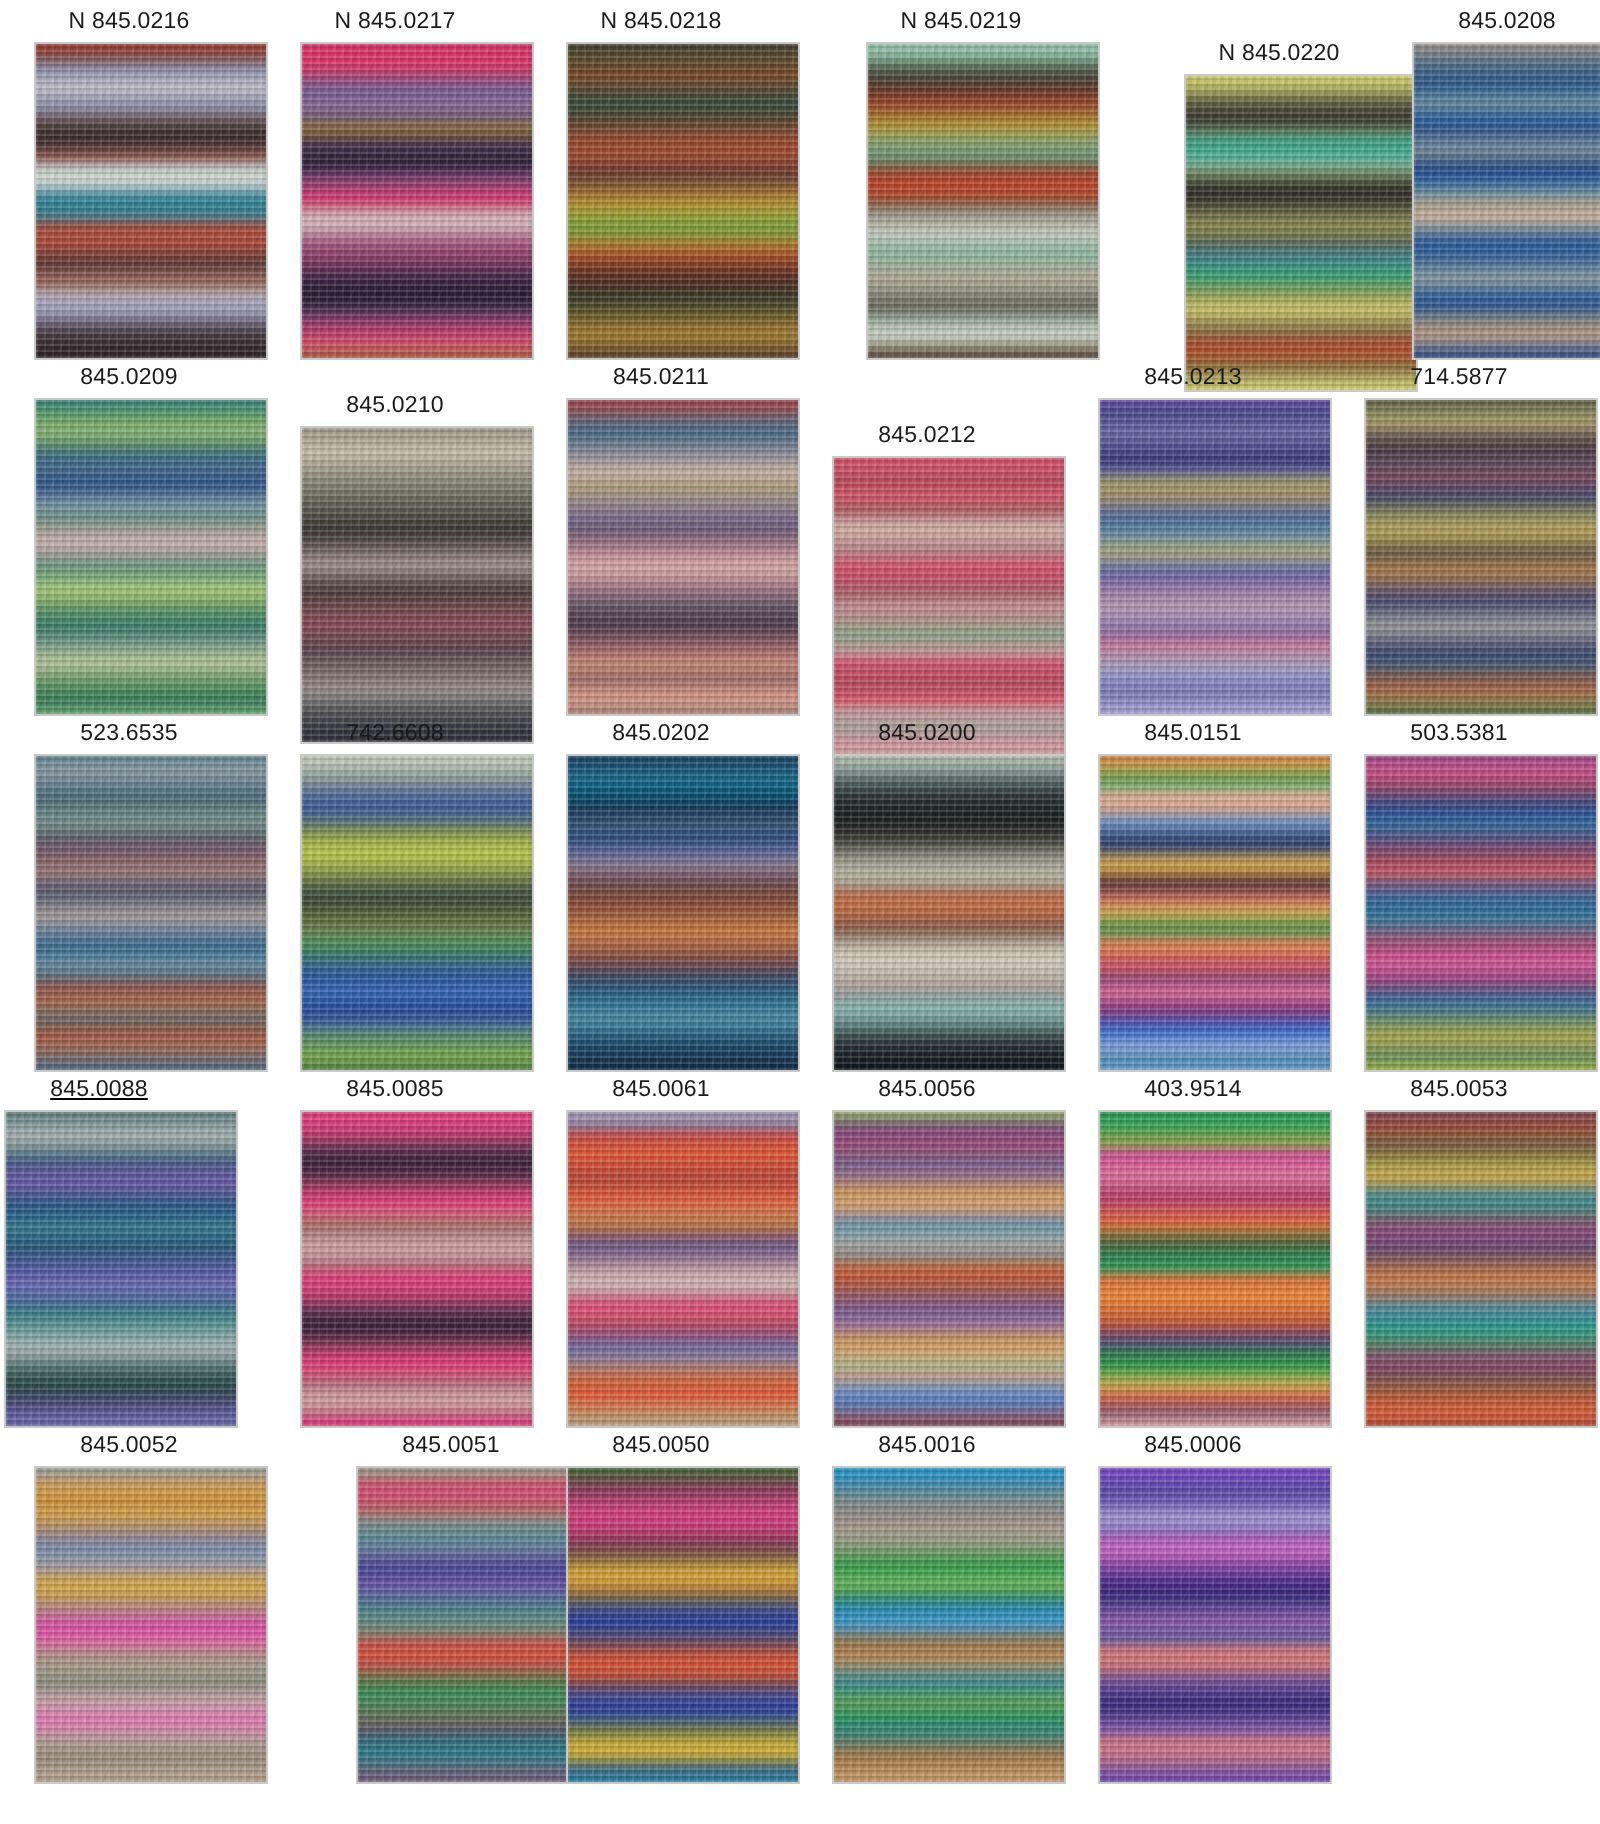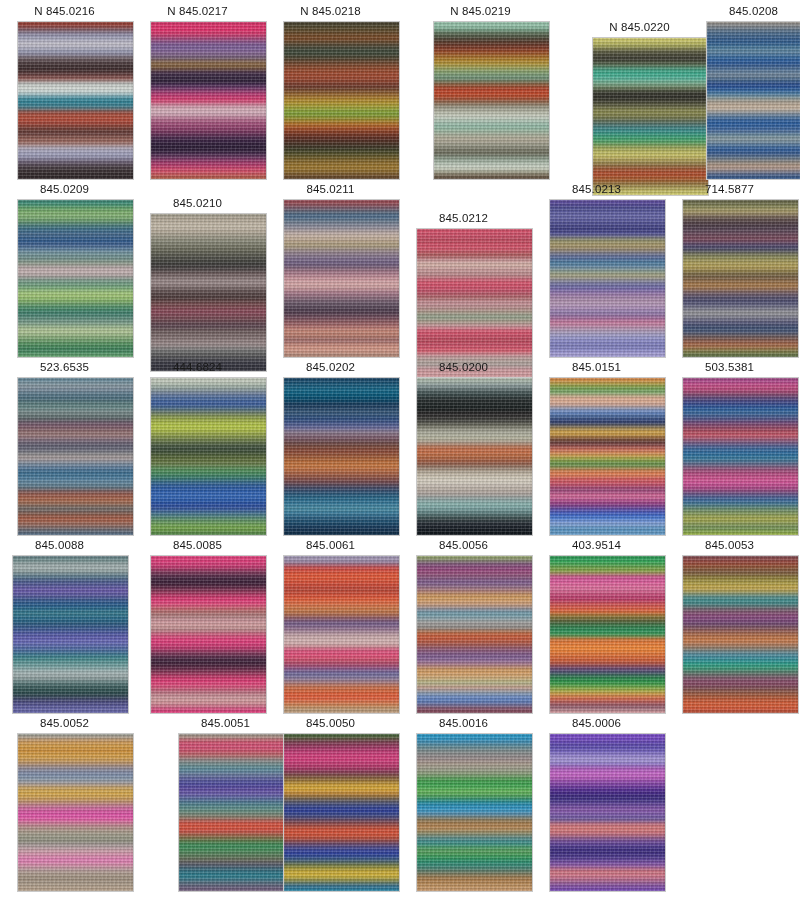--- a/index.html
+++ b/index.html
@@ -200,21 +200,21 @@
     <div class="swatch-cell" style="left: 17px; top: 360px;">
       <div class="swatch-label">523.6535</div>
       <div class="swatch-img" style="border-color: rgb(201, 201, 201);">
         <div class="swatch-bands" style="background: linear-gradient(rgb(90, 122, 138) 0%, rgb(90, 122, 138) 2.78%, rgb(106, 138, 154) 2.78%, rgb(106, 138, 154) 5.56%, rgb(138, 154, 160) 5.56%, rgb(138, 154, 160) 8.33%, rgb(122, 138, 154) 8.33%, rgb(122, 138, 154) 11.11%, rgb(90, 122, 138) 11.11%, rgb(90, 122, 138) 13.89%, rgb(74, 106, 122) 13.89%, rgb(74, 106, 122) 16.67%, rgb(90, 122, 122) 16.67%, rgb(90, 122, 122) 19.44%, rgb(106, 138, 138) 19.44%, rgb(106, 138, 138) 22.22%, rgb(122, 138, 138) 22.22%, rgb(122, 138, 138) 25%, rgb(90, 106, 106) 25%, rgb(90, 106, 106) 27.78%, rgb(106, 90, 106) 27.78%, rgb(106, 90, 106) 30.56%, rgb(122, 90, 106) 30.56%, rgb(122, 90, 106) 33.33%, rgb(138, 106, 106) 33.33%, rgb(138, 106, 106) 36.11%, rgb(154, 122, 122) 36.11%, rgb(154, 122, 122) 38.89%, rgb(122, 106, 122) 38.89%, rgb(122, 106, 122) 41.67%, rgb(90, 90, 106) 41.67%, rgb(90, 90, 106) 44.44%, rgb(106, 106, 122) 44.44%, rgb(106, 106, 122) 47.22%, rgb(138, 138, 138) 47.22%, rgb(138, 138, 138) 50%, rgb(168, 154, 154) 50%, rgb(168, 154, 154) 52.78%, rgb(122, 138, 154) 52.78%, rgb(122, 138, 154) 55.56%, rgb(90, 122, 154) 55.56%, rgb(90, 122, 154) 58.33%, rgb(58, 106, 138) 58.33%, rgb(58, 106, 138) 61.11%, rgb(74, 122, 154) 61.11%, rgb(74, 122, 154) 63.89%, rgb(106, 138, 160) 63.89%, rgb(106, 138, 160) 66.67%, rgb(90, 122, 138) 66.67%, rgb(90, 122, 138) 69.44%, rgb(122, 90, 90) 69.44%, rgb(122, 90, 90) 72.22%, rgb(154, 90, 74) 72.22%, rgb(154, 90, 74) 75%, rgb(168, 106, 80) 75%, rgb(168, 106, 80) 77.78%, rgb(138, 106, 90) 77.78%, rgb(138, 106, 90) 80.56%, rgb(106, 106, 106) 80.56%, rgb(106, 106, 106) 83.33%, rgb(138, 90, 74) 83.33%, rgb(138, 90, 74) 86.11%, rgb(168, 90, 68) 86.11%, rgb(168, 90, 68) 88.89%, rgb(154, 106, 90) 88.89%, rgb(154, 106, 90) 91.67%, rgb(122, 106, 106) 91.67%, rgb(122, 106, 106) 94.44%, rgb(90, 106, 122) 94.44%, rgb(90, 106, 122) 97.22%, rgb(74, 106, 138) 97.22%, rgb(74, 106, 138) 100%); filter: blur(2.2px); transform: scale(1.06);"></div>
         <div class="tex-h"></div>
         <div class="tex-v"></div>
         <div class="tex-n"></div>
       </div>
     </div>
     <div class="swatch-cell" style="left: 150px; top: 360px;">
-      <div class="swatch-label">444.6824</div>
+      <div class="swatch-label">742.6608</div>
       <div class="swatch-img" style="border-color: rgb(201, 201, 201);">
         <div class="swatch-bands" style="background: linear-gradient(rgb(181, 191, 174) 0%, rgb(181, 191, 174) 2.78%, rgb(199, 205, 192) 2.78%, rgb(199, 205, 192) 5.56%, rgb(168, 181, 168) 5.56%, rgb(168, 181, 168) 8.33%, rgb(138, 154, 154) 8.33%, rgb(138, 154, 154) 11.11%, rgb(106, 122, 154) 11.11%, rgb(106, 122, 154) 13.89%, rgb(74, 106, 154) 13.89%, rgb(74, 106, 154) 16.67%, rgb(58, 90, 154) 16.67%, rgb(58, 90, 154) 19.44%, rgb(74, 106, 138) 19.44%, rgb(74, 106, 138) 22.22%, rgb(106, 122, 106) 22.22%, rgb(106, 122, 106) 25%, rgb(138, 154, 74) 25%, rgb(138, 154, 74) 27.78%, rgb(168, 181, 74) 27.78%, rgb(168, 181, 74) 30.56%, rgb(181, 199, 74) 30.56%, rgb(181, 199, 74) 33.33%, rgb(168, 181, 74) 33.33%, rgb(168, 181, 74) 36.11%, rgb(138, 154, 74) 36.11%, rgb(138, 154, 74) 38.89%, rgb(106, 122, 74) 38.89%, rgb(106, 122, 74) 41.67%, rgb(74, 90, 68) 41.67%, rgb(74, 90, 68) 44.44%, rgb(58, 74, 58) 44.44%, rgb(58, 74, 58) 47.22%, rgb(74, 90, 58) 47.22%, rgb(74, 90, 58) 50%, rgb(90, 106, 58) 50%, rgb(90, 106, 58) 52.78%, rgb(106, 122, 74) 52.78%, rgb(106, 122, 74) 55.56%, rgb(90, 138, 90) 55.56%, rgb(90, 138, 90) 58.33%, rgb(74, 138, 90) 58.33%, rgb(74, 138, 90) 61.11%, rgb(58, 122, 106) 61.11%, rgb(58, 122, 106) 63.89%, rgb(58, 106, 138) 63.89%, rgb(58, 106, 138) 66.67%, rgb(47, 90, 154) 66.67%, rgb(47, 90, 154) 69.44%, rgb(42, 90, 168) 69.44%, rgb(42, 90, 168) 72.22%, rgb(58, 106, 181) 72.22%, rgb(58, 106, 181) 75%, rgb(42, 90, 168) 75%, rgb(42, 90, 168) 77.78%, rgb(42, 74, 154) 77.78%, rgb(42, 74, 154) 80.56%, rgb(58, 90, 154) 80.56%, rgb(58, 90, 154) 83.33%, rgb(74, 122, 138) 83.33%, rgb(74, 122, 138) 86.11%, rgb(90, 138, 106) 86.11%, rgb(90, 138, 106) 88.89%, rgb(106, 154, 90) 88.89%, rgb(106, 154, 90) 91.67%, rgb(122, 168, 74) 91.67%, rgb(122, 168, 74) 94.44%, rgb(90, 138, 74) 94.44%, rgb(90, 138, 74) 97.22%, rgb(74, 122, 74) 97.22%, rgb(74, 122, 74) 100%); filter: blur(2.2px); transform: scale(1.06);"></div>
         <div class="tex-h"></div>
         <div class="tex-v"></div>
         <div class="tex-n"></div>
       </div>
     </div>
     <div class="swatch-cell" style="left: 283px; top: 360px;">
       <div class="swatch-label">845.0202</div>
       <div class="swatch-img" style="border-color: rgb(201, 201, 201);">
@@ -244,21 +244,21 @@
     </div>
     <div class="swatch-cell" style="left: 682px; top: 360px;">
       <div class="swatch-label">503.5381</div>
       <div class="swatch-img" style="border-color: rgb(201, 201, 201);">
         <div class="swatch-bands" style="background: linear-gradient(rgb(138, 74, 122) 0%, rgb(138, 74, 122) 2.78%, rgb(168, 74, 138) 2.78%, rgb(168, 74, 138) 5.56%, rgb(199, 82, 138) 5.56%, rgb(199, 82, 138) 8.33%, rgb(181, 74, 122) 8.33%, rgb(181, 74, 122) 11.11%, rgb(138, 74, 106) 11.11%, rgb(138, 74, 106) 13.89%, rgb(90, 74, 122) 13.89%, rgb(90, 74, 122) 16.67%, rgb(58, 74, 138) 16.67%, rgb(58, 74, 138) 19.44%, rgb(42, 90, 154) 19.44%, rgb(42, 90, 154) 22.22%, rgb(58, 106, 154) 22.22%, rgb(58, 106, 154) 25%, rgb(74, 90, 138) 25%, rgb(74, 90, 138) 27.78%, rgb(106, 74, 122) 27.78%, rgb(106, 74, 122) 30.56%, rgb(138, 74, 106) 30.56%, rgb(138, 74, 106) 33.33%, rgb(168, 74, 90) 33.33%, rgb(168, 74, 90) 36.11%, rgb(199, 90, 106) 36.11%, rgb(199, 90, 106) 38.89%, rgb(138, 90, 122) 38.89%, rgb(138, 90, 122) 41.67%, rgb(90, 90, 138) 41.67%, rgb(90, 90, 138) 44.44%, rgb(58, 106, 154) 44.44%, rgb(58, 106, 154) 47.22%, rgb(42, 106, 154) 47.22%, rgb(42, 106, 154) 50%, rgb(58, 122, 154) 50%, rgb(58, 122, 154) 52.78%, rgb(90, 106, 138) 52.78%, rgb(90, 106, 138) 55.56%, rgb(138, 90, 122) 55.56%, rgb(138, 90, 122) 58.33%, rgb(168, 74, 122) 58.33%, rgb(168, 74, 122) 61.11%, rgb(199, 82, 138) 61.11%, rgb(199, 82, 138) 63.89%, rgb(212, 90, 154) 63.89%, rgb(212, 90, 154) 66.67%, rgb(181, 74, 138) 66.67%, rgb(181, 74, 138) 69.44%, rgb(138, 74, 122) 69.44%, rgb(138, 74, 122) 72.22%, rgb(90, 90, 138) 72.22%, rgb(90, 90, 138) 75%, rgb(58, 106, 154) 75%, rgb(58, 106, 154) 77.78%, rgb(74, 122, 138) 77.78%, rgb(74, 122, 138) 80.56%, rgb(106, 138, 106) 80.56%, rgb(106, 138, 106) 83.33%, rgb(138, 154, 90) 83.33%, rgb(138, 154, 90) 86.11%, rgb(168, 168, 74) 86.11%, rgb(168, 168, 74) 88.89%, rgb(138, 154, 90) 88.89%, rgb(138, 154, 90) 91.67%, rgb(106, 138, 90) 91.67%, rgb(106, 138, 90) 94.44%, rgb(138, 168, 74) 94.44%, rgb(138, 168, 74) 97.22%, rgb(168, 181, 74) 97.22%, rgb(168, 181, 74) 100%); filter: blur(2.2px); transform: scale(1.06);"></div>
         <div class="tex-h"></div>
         <div class="tex-v"></div>
         <div class="tex-n"></div>
       </div>
     </div>
-    <div class="swatch-cell" style="left: 12px; top: 538px;">
+    <div class="swatch-cell" style="left: 2px; top: 538px; text-decoration: underline;">
       <div class="swatch-label">845.0088</div>
       <div class="swatch-img" style="border-color: rgb(201, 201, 201);">
         <div class="swatch-bands" style="background: linear-gradient(rgb(90, 106, 122) 0%, rgb(90, 106, 122) 2.78%, rgb(106, 138, 138) 2.78%, rgb(106, 138, 138) 5.56%, rgb(138, 154, 154) 5.56%, rgb(138, 154, 154) 8.33%, rgb(168, 181, 181) 8.33%, rgb(168, 181, 181) 11.11%, rgb(138, 154, 154) 11.11%, rgb(138, 154, 154) 13.89%, rgb(90, 122, 138) 13.89%, rgb(90, 122, 138) 16.67%, rgb(74, 90, 138) 16.67%, rgb(74, 90, 138) 19.44%, rgb(90, 90, 154) 19.44%, rgb(90, 90, 154) 22.22%, rgb(106, 90, 168) 22.22%, rgb(106, 90, 168) 25%, rgb(90, 90, 154) 25%, rgb(90, 90, 154) 27.78%, rgb(58, 90, 138) 27.78%, rgb(58, 90, 138) 30.56%, rgb(42, 90, 138) 30.56%, rgb(42, 90, 138) 33.33%, rgb(42, 106, 138) 33.33%, rgb(42, 106, 138) 36.11%, rgb(58, 122, 138) 36.11%, rgb(58, 122, 138) 38.89%, rgb(42, 106, 138) 38.89%, rgb(42, 106, 138) 41.67%, rgb(42, 90, 122) 41.67%, rgb(42, 90, 122) 44.44%, rgb(58, 90, 138) 44.44%, rgb(58, 90, 138) 47.22%, rgb(74, 90, 154) 47.22%, rgb(74, 90, 154) 50%, rgb(90, 90, 168) 50%, rgb(90, 90, 168) 52.78%, rgb(106, 106, 181) 52.78%, rgb(106, 106, 181) 55.56%, rgb(90, 106, 168) 55.56%, rgb(90, 106, 168) 58.33%, rgb(74, 106, 154) 58.33%, rgb(74, 106, 154) 61.11%, rgb(58, 122, 138) 61.11%, rgb(58, 122, 138) 63.89%, rgb(74, 138, 138) 63.89%, rgb(74, 138, 138) 66.67%, rgb(106, 154, 154) 66.67%, rgb(106, 154, 154) 69.44%, rgb(138, 168, 168) 69.44%, rgb(138, 168, 168) 72.22%, rgb(168, 181, 181) 72.22%, rgb(168, 181, 181) 75%, rgb(138, 154, 154) 75%, rgb(138, 154, 154) 77.78%, rgb(90, 122, 122) 77.78%, rgb(90, 122, 122) 80.56%, rgb(58, 90, 90) 80.56%, rgb(58, 90, 90) 83.33%, rgb(42, 74, 74) 83.33%, rgb(42, 74, 74) 86.11%, rgb(58, 74, 90) 86.11%, rgb(58, 74, 90) 88.89%, rgb(74, 74, 122) 88.89%, rgb(74, 74, 122) 91.67%, rgb(90, 90, 154) 91.67%, rgb(90, 90, 154) 94.44%, rgb(106, 106, 168) 94.44%, rgb(106, 106, 168) 97.22%, rgb(90, 90, 154) 97.22%, rgb(90, 90, 154) 100%); filter: blur(2.2px); transform: scale(1.06);"></div>
         <div class="tex-h"></div>
         <div class="tex-v"></div>
         <div class="tex-n"></div>
       </div>
     </div>
     <div class="swatch-cell" style="left: 150px; top: 538px;">
       <div class="swatch-label">845.0085</div>

